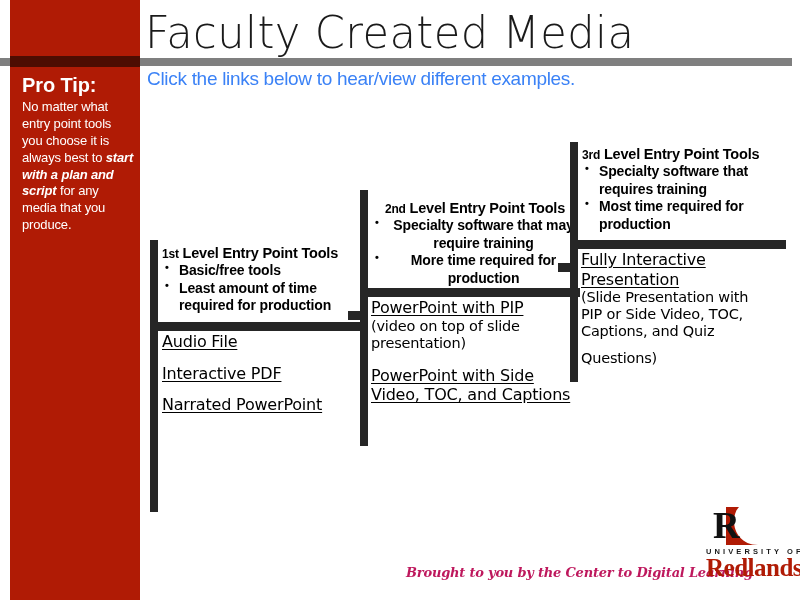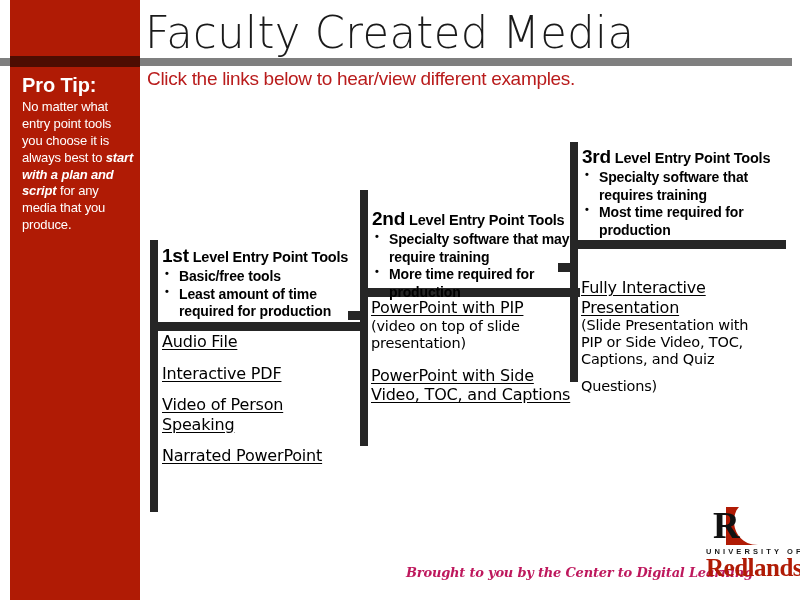--- a/index.html
+++ b/index.html
@@ -74,21 +74,21 @@
     font-family: "DejaVu Sans", sans-serif;
     font-stretch: condensed;
     white-space: nowrap;
     transform: scaleX(0.96);
     transform-origin: left top;
   }
   .subtitle {
     position: absolute;
     left: 147px; top: 68px;
     font-size: 19px;
-    color: #b91c1c;
+    color: #3b82f6;
     letter-spacing: -0.3px;
     white-space: nowrap;
   }
   .vbar {
     position: absolute;
     background: #262626;
     width: 8px;
   }
   .hbar {
     position: absolute;
@@ -105,21 +105,21 @@
     position: absolute;
     color: #000;
   }
   .lvl-head .h {
     font-size: 14.5px;
     font-weight: bold;
     letter-spacing: -0.2px;
     white-space: nowrap;
     margin-bottom: 1px;
   }
-  .lvl-head .h .num { font-size: 19px; }
+  .lvl-head .h .num { font-size: 12px; }
   .lvl-head ul {
     margin: 0; padding: 0; list-style: none;
   }
   .lvl-head li {
     font-size: 14px;
     line-height: 1.26;
     letter-spacing: -0.15px;
     padding-left: 17px;
     position: relative;
     font-weight: bold;
@@ -205,29 +205,28 @@
     <div class="h"><span class="num">1st</span><span> Level Entry Point Tools</span></div>
     <ul>
       <li>Basic/free tools</li>
       <li>Least amount of time required for production</li>
     </ul>
   </div>
 
   <div class="links" style="left:162px; top:332px; width:190px;">
     <div class="lk"><u>Audio File</u></div>
     <div class="lk"><u>Interactive PDF</u></div>
-    <div class="lk"><u>Video of Person Speaking</u></div>
     <div class="lk"><u>Narrated PowerPoint</u></div>
   </div>
 
   <div class="vbar" style="left:360px; top:190px; height:256px;"></div>
   <div class="hbar" style="left:360px; top:288px; width:220px;"></div>
   <div class="tab" style="left:348px; top:311px;"></div>
 
-  <div class="lvl-head" style="left:372px; top:208px; width:206px;">
+  <div class="lvl-head" style="left:372px; top:200px; width:206px;text-align:center;">
     <div class="h"><span class="num">2nd</span><span> Level Entry Point Tools</span></div>
     <ul>
       <li>Specialty software that may require  training</li>
       <li>More time required for production</li>
     </ul>
   </div>
 
   <div class="links" style="left:371px; top:298px; width:200px;">
     <div class="lk" style="margin-bottom:14px;"><u>PowerPoint with PIP</u><span class="note">(video on top of slide presentation)</span></div>
     <div class="lk"><u>PowerPoint with Side Video, TOC, and Captions</u></div>
@@ -239,21 +238,21 @@
 
   <div class="lvl-head" style="left:582px; top:146px; width:204px;">
     <div class="h"><span class="num">3rd</span><span> Level Entry Point Tools</span></div>
     <ul>
       <li>Specialty software that requires training</li>
       <li>Most time required for production</li>
     </ul>
   </div>
 
   <div class="links" style="left:581px; top:250px; width:180px;">
-    <div class="lk" style="margin-bottom:10px;margin-top:28px;"><u>Fully Interactive Presentation</u><span class="note">(Slide Presentation with PIP or Side Video, TOC, Captions, and Quiz</span></div>
+    <div class="lk" style="margin-bottom:10px;"><u>Fully Interactive Presentation</u><span class="note">(Slide Presentation with PIP or Side Video, TOC, Captions, and Quiz</span></div>
     <div class="lk">
         <span class="note">Questions)</span>
       </div>
   </div>
 
   <div class="footer-text">Brought to you by the Center to Digital Learning</div>
 
   <div class="logo">
     <svg class="logo-mark" viewBox="0 0 46 38">
       <path d="M14 0 H46 V38 H14 Z" fill="#b01b05"></path>

